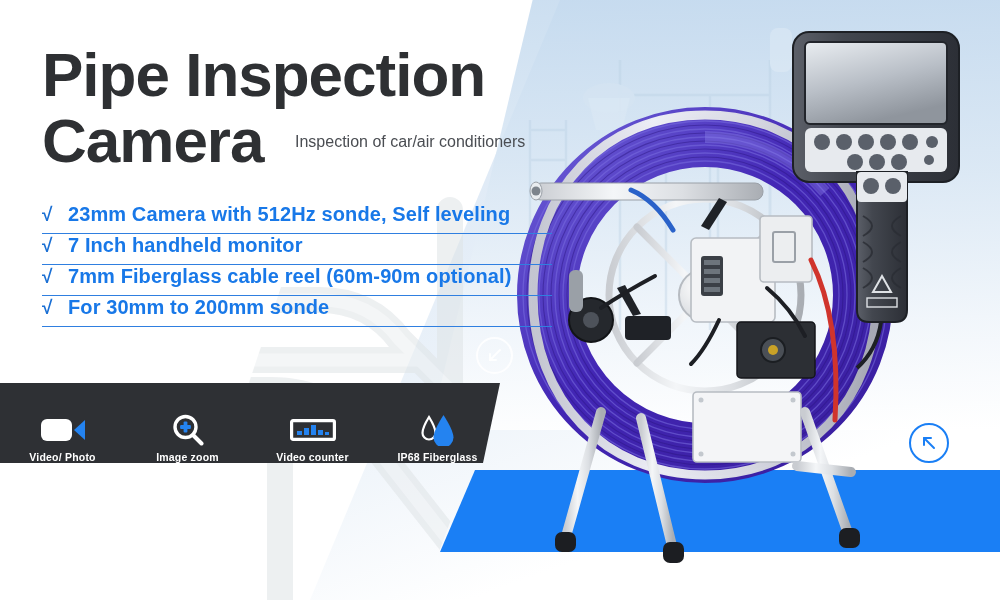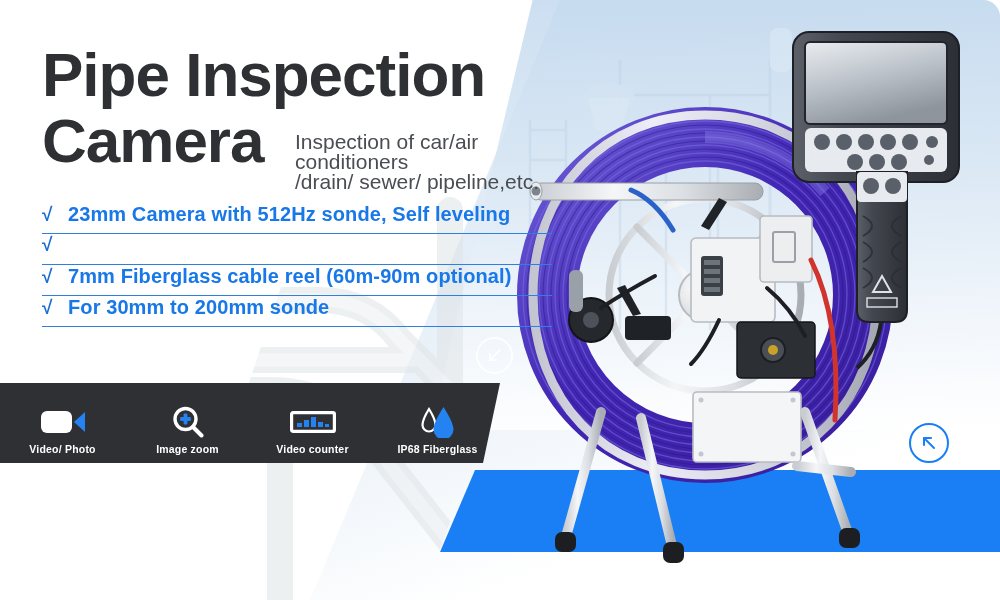--- a/index.html
+++ b/index.html
@@ -1,18 +1,18 @@
 <!DOCTYPE html>
 <html><head>
 <meta charset="utf-8">
 <style>
   html,body{margin:0;padding:0;}
   body{width:1000px;height:600px;overflow:hidden;background:#fff;
        font-family:"Liberation Sans",sans-serif;}
-  #banner{position:relative;width:1000px;height:600px;overflow:hidden;background:#ffffff;border-radius:17px;}
+  #banner{position:relative;width:1000px;height:600px;overflow:hidden;background:#ffffff;}
 
   
   .bg-sky{position:absolute;top:0;left:0;width:1000px;height:600px;
     background:linear-gradient(160deg,#cfe2f3 0%,#dfeaf6 35%,#eef4fa 60%,#ffffff 80%);
     clip-path:polygon(56% 0%, 100% 0%, 100% 100%, 31% 100%);}
   .bg-sky2{position:absolute;top:0;left:430px;width:570px;height:430px;
     background:linear-gradient(180deg,#c3d9ee 0%,#d9e7f4 40%,#f1f6fb 75%,#ffffff 100%);
     clip-path:polygon(18% 0%, 100% 0%, 100% 100%, 0% 100%);opacity:.85;}
   .bg-white-wedge{position:absolute;top:0;left:0;width:620px;height:600px;background:#ffffff;
     clip-path:polygon(0% 0%, 52% 0%, 20% 100%, 0% 100%);}
@@ -25,37 +25,37 @@
   .plant{position:absolute;left:470px;top:0px;width:360px;height:330px;opacity:.5;overflow:hidden;}
 
   
   .blue-band{position:absolute;left:0;top:470px;width:1000px;height:82px;
     background:#1a7ff5;clip-path:polygon(47.5% 0%, 100% 0%, 100% 100%, 44% 100%);}
 
   
   .headline{position:absolute;left:42px;top:42px;width:620px;}
   .h-line{font-size:62px;line-height:66px;font-weight:bold;color:#2e3033;
     letter-spacing:-1px;}
-  .sub{position:absolute;left:295px;top:132px;width:265px;font-size:21px;
+  .sub{position:absolute;left:295px;top:132px;width:265px;font-size:16px;
     line-height:20px;color:#4a4d52;}
 
   
   .features{position:absolute;left:42px;top:203px;width:510px;}
   .feat{position:relative;display:flex;align-items:baseline;
     border-bottom:1.5px solid #2f7fe0;height:30px;}
   .tick{color:#1a6fd4;font-size:19px;font-weight:bold;width:26px;flex:0 0 26px;}
   .feat-txt{color:#1878e8;font-size:20px;font-weight:bold;letter-spacing:.1px;
     white-space:nowrap;}
 
   
   .iconbar{position:absolute;left:0;top:383px;width:500px;height:80px;
     background:#2e3034;clip-path:polygon(0% 0%, 100% 0%, 96.6% 100%, 0% 100%);}
   .icons{position:absolute;left:0;top:383px;width:500px;height:80px;display:flex;}
   .icell{flex:1 1 0;display:flex;flex-direction:column;align-items:center;
-    justify-content:center;padding-top:15px;}
+    justify-content:flex-end;padding-top:15px;}
   .iglyph{height:34px;display:flex;align-items:center;justify-content:center;}
   .ilabel{margin-top:5px;font-size:10.5px;font-weight:bold;color:#ffffff;
     text-align:center;line-height:11.5px;letter-spacing:.2px;}
 
   
   .badge{position:absolute;border-radius:50%;display:flex;align-items:center;justify-content:center;}
   .badge-ghost{left:476px;top:337px;width:33px;height:33px;border:2px solid rgba(255,255,255,.85);}
   .badge-blue{left:909px;top:423px;width:36px;height:36px;border:2px solid #1a7ff5;}
 
   
@@ -285,30 +285,30 @@
       </g>
     </svg>
   </div>
 
   <div class="headline">
     <div class="h-line">Pipe Inspection</div>
     <div class="h-line">Camera</div>
   </div>
   <div class="sub">
     <div>Inspection of car/air conditioners</div>
-    <div>/drain/ sewer/ pipeline,etc.</div>
   </div>
 
   <div class="features">
     <div class="feat">
       <span class="tick">√</span>
       <span class="feat-txt">23mm Camera with 512Hz sonde, Self leveling</span>
     </div>
     <div class="feat">
       <span class="tick">√</span>
+      <span class="feat-txt">7 Inch handheld monitor</span>
     </div>
     <div class="feat">
       <span class="tick">√</span>
       <span class="feat-txt">7mm Fiberglass cable reel (60m-90m optional)</span>
     </div>
     <div class="feat">
       <span class="tick">√</span>
       <span class="feat-txt">For 30mm to 200mm sonde</span>
     </div>
   </div>

